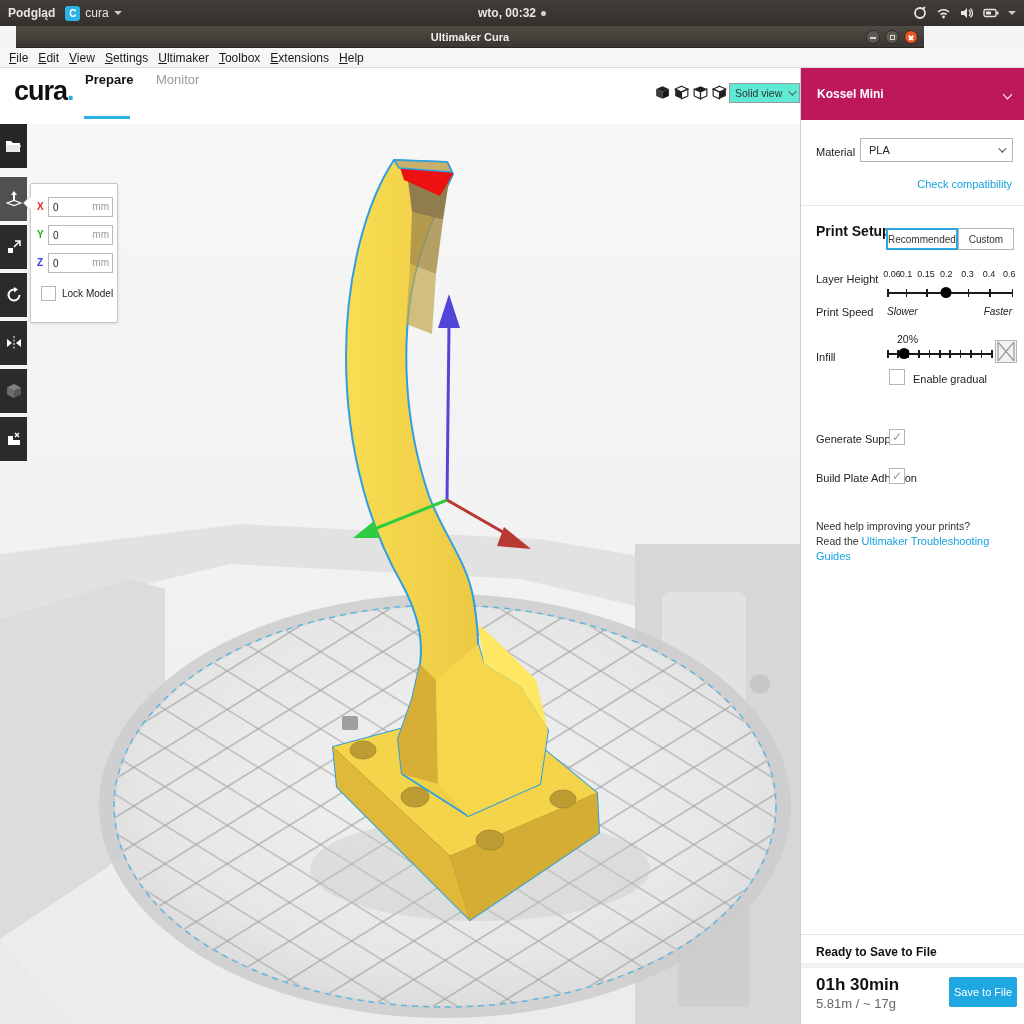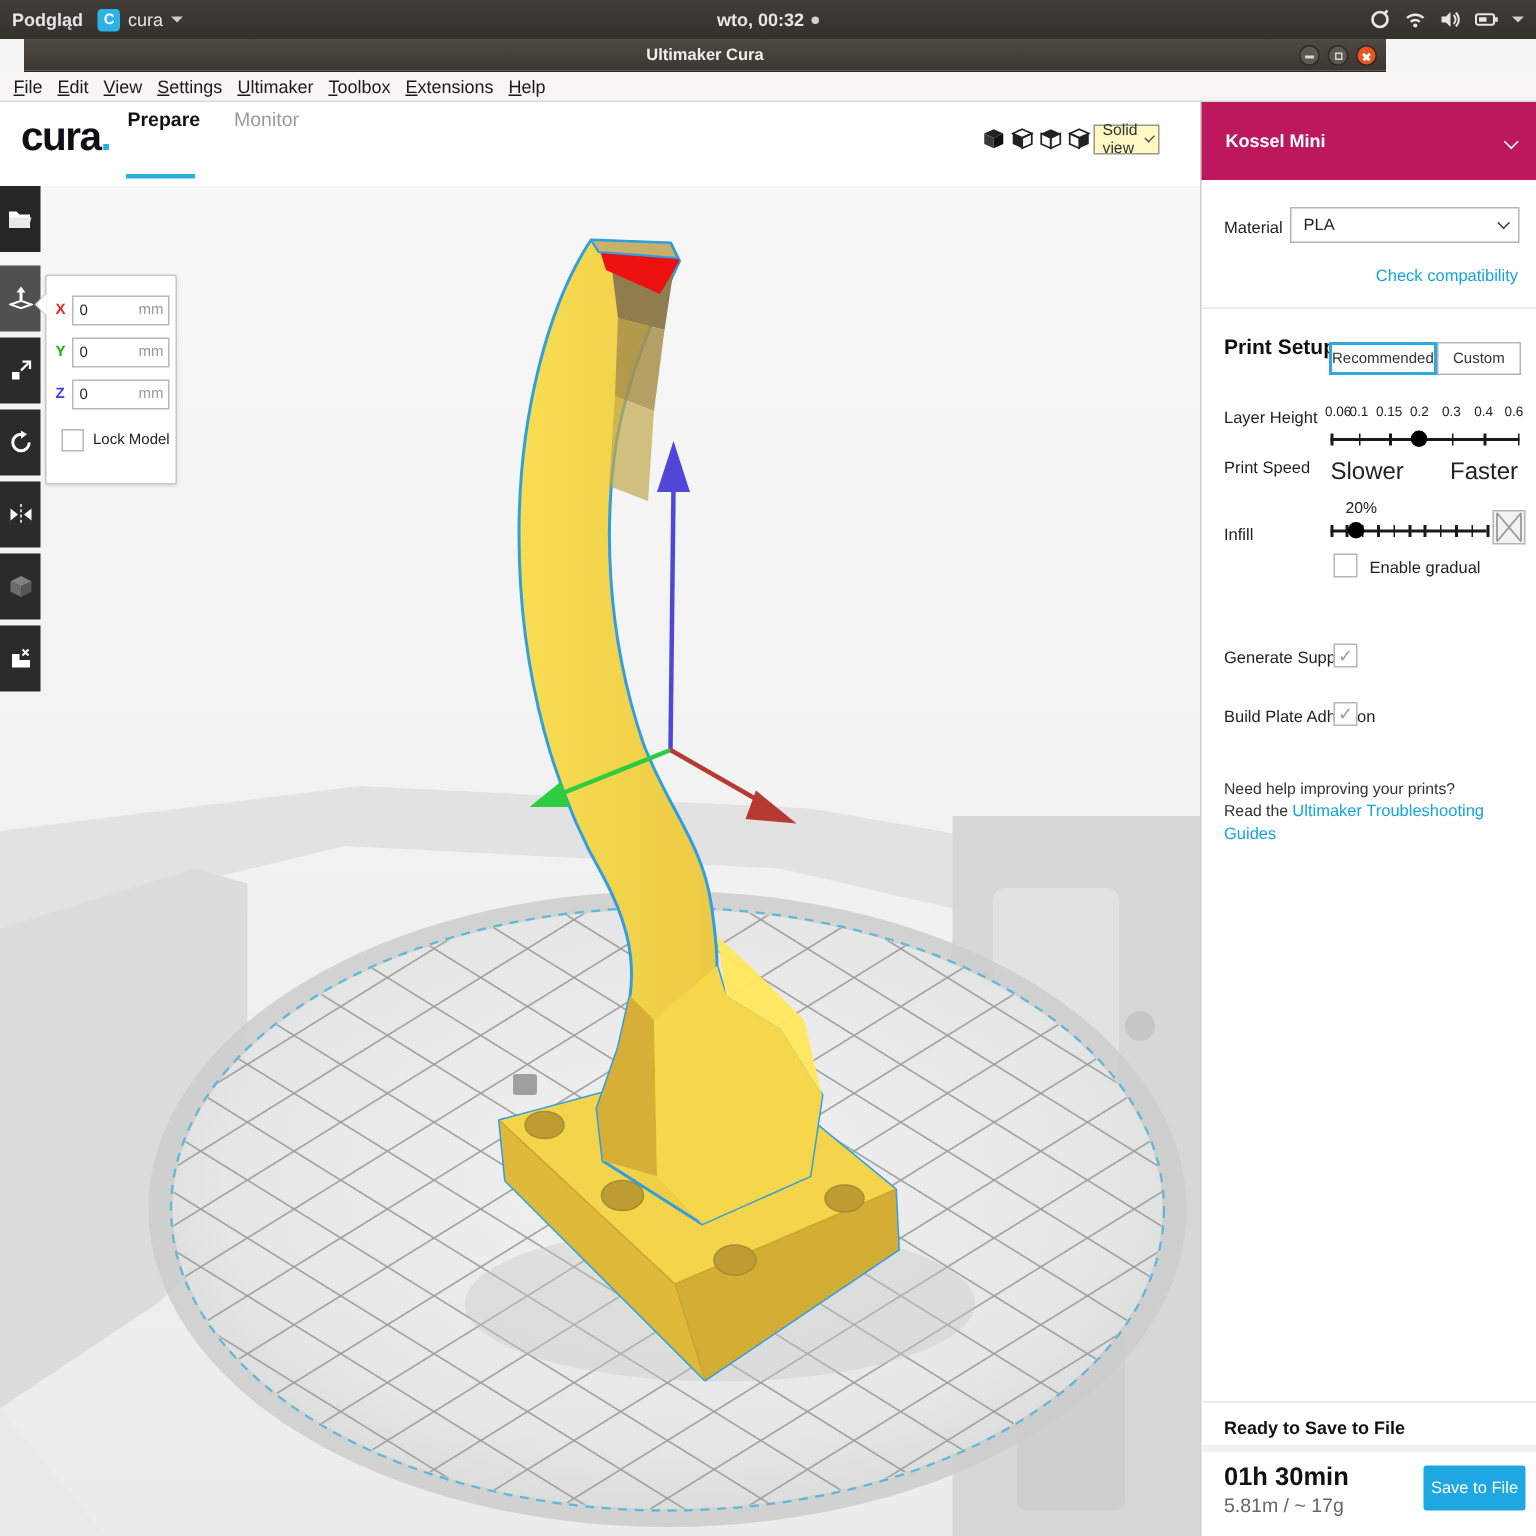--- a/index.html
+++ b/index.html
@@ -49,22 +49,22 @@
   #app-header { left:0; top:68px; width:800px; height:56px; background:#ffffff; }
   #cura-logo { position:absolute; left:14px; top:8px; font-size:27px; font-weight:bold;
     letter-spacing:-1px; color:#101014; }
   #cura-logo .dot { color:#28b0e5; }
   .main-tab { position:absolute; top:4px; font-size:13px; }
   #tab-prepare { left:85px; font-weight:bold; color:#111; }
   #tab-monitor { left:156px; color:#9a9a9a; }
   #tab-underline { position:absolute; left:84px; top:48px; width:46px; height:3px; background:#28b0e5; }
   #view-toolbar { position:absolute; left:655px; top:85px; display:flex; gap:4px; }
   #view-toolbar svg { display:block; }
-  #view-mode-select { position:absolute; left:729px; top:83px; width:44px; height:20px;
-    background:#fef9c3; border:1px solid #999; font-size:10.5px; color:#333;
+  #view-mode-select { position:absolute; left:729px; top:83px; width:71px; height:20px;
+    background:#5eead4; border:1px solid #999; font-size:10.5px; color:#333;
     display:flex; align-items:center; padding:0 5px; }
   #view-mode-select .chev { margin-left:auto; width:6px; height:6px; border-right:1.5px solid #555;
     border-bottom:1.5px solid #555; transform:rotate(45deg) translateY(-2px); }
 
   
   #viewport { left:0; top:124px; width:800px; height:900px; background:#f5f5f5; }
   #scene { position:absolute; left:0; top:0; }
 
   
   .tool-btn { position:absolute; left:0; width:27px; height:44px; background:#2b2b2b;
@@ -111,21 +111,21 @@
   .mode-btn { flex:1; background:#fff; font-size:10px; color:#333; display:flex;
     align-items:center; justify-content:center; border:1px solid #b5b5b5; }
   .mode-btn.active { border:2px solid #2ea8e0; z-index:2; }
   .slider { position:absolute; height:14px; }
   .slider .track { position:absolute; left:0; right:0; top:6px; height:2px; background:#1a1a1a; }
   .slider .tick { position:absolute; top:3px; width:1.5px; height:8px; background:#1a1a1a; }
   .slider .handle { position:absolute; top:1px; width:11px; height:11px; border-radius:50%;
     background:#000; transform:translateX(-50%); }
   .tick-labels { position:absolute; height:10px; }
   .tick-labels span { position:absolute; transform:translateX(-50%); font-size:9px; color:#222; top:0; }
-  .minmax { position:absolute; font-size:16px; color:#222; }
+  .minmax { position:absolute; font-size:10px; color:#222;font-style:italic; }
   #infill-value { position:absolute; font-size:10.5px; color:#222; }
   #infill-icon { position:absolute; left:194px; top:272px; width:22px; height:23px;
     border:1px solid #b5b5b5; background:#f2f2f2; }
   .cb-row-box { position:absolute; left:88px; }
   #help-block { position:absolute; left:15px; top:451px; font-size:10.5px; color:#333; line-height:15px; }
   #job-area { position:absolute; left:0; top:866px; width:224px; height:90px; border-top:1px solid #e3e3e3; }
   #job-status { position:absolute; left:15px; top:10px; font-size:12px; font-weight:bold; color:#111; }
   #job-progress { position:absolute; left:0; top:28px; width:224px; height:5px; background:#f1f1f1; }
   #job-time { position:absolute; left:15px; top:40px; font-size:17px; font-weight:bold; color:#111; }
   #job-usage { position:absolute; left:15px; top:61px; font-size:13px; color:#666; }

